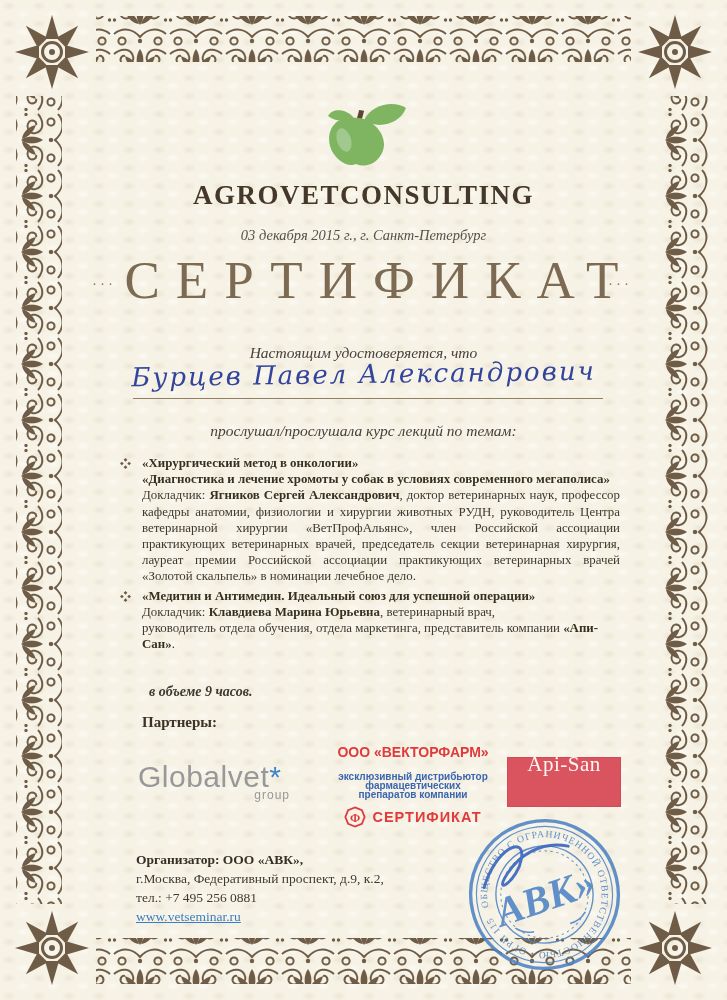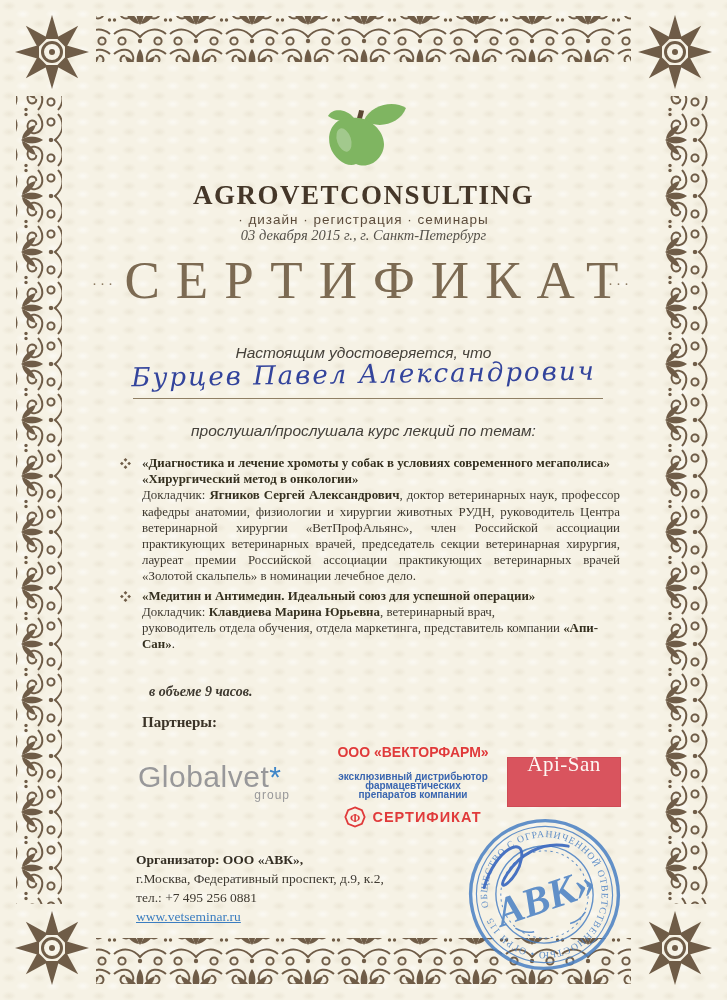--- a/index.html
+++ b/index.html
@@ -17,21 +17,21 @@
   .frame{position:absolute;left:0;top:0;}
   
   .logo-apple{left:318px;top:100px;}
   .brand{top:180px;font-size:27px;font-weight:bold;color:#453729;letter-spacing:1.5px;}
   .brand-tagline{top:212px;font-size:13.5px;font-family:"Liberation Sans",sans-serif;color:#5c4c3c;letter-spacing:1px;}
   .date-line{top:227px;font-size:14.5px;font-style:italic;color:#55514a;}
   .cert-title{top:250px;font-size:53px;color:#7c6a52;letter-spacing:16px;padding-left:16px;}
   .flourish{top:276px;font-size:15px;color:#8d7b63;letter-spacing:3px;}
   .flourish.fl-l{left:92px;width:auto;}
   .flourish.fl-r{left:608px;width:auto;}
-  .certify-line,.course-line{font-size:15.5px;font-style:italic;font-family:Liberation Sans, sans-serif;color:#45413a;}
+  .certify-line,.course-line{font-size:15.5px;font-style:italic;font-family:Liberation Serif, serif;color:#45413a;}
   .certify-line{top:344px;}
   .course-line{top:422px;}
   .recipient{top:359px;font-size:26px;font-style:italic;font-family:"DejaVu Serif",serif;color:#33449c;letter-spacing:2px;transform:rotate(-0.8deg);}
   .name-rule{left:133px;top:398px;width:470px;height:0;border-bottom:1.2px solid #8f7f64;}
   
   .topics{left:120px;top:455px;width:500px;font-size:12.9px;line-height:16.2px;color:#3f3a31;}
   .topic{position:relative;padding-left:22px;margin-bottom:3px;}
   .bullet{position:absolute;left:0;top:3px;width:11px;height:11px;}
   .t-title{font-weight:bold;color:#35301f;}
   .t-body{text-align:justify;}
@@ -112,41 +112,40 @@
   </svg>
 
   <svg class="abs logo-apple" width="92" height="68" viewBox="0 0 92 68">
     <path d="M40 10 L45 10 L43 28 L38 28 Z" fill="#5b4632" transform="rotate(8 41 18)"></path>
     <path d="M46 20 C54 4 76 0 88 8 C82 24 60 30 46 20 Z" fill="#7fb561"></path>
     <path d="M36 18 C28 8 14 8 10 16 C18 22 30 22 36 18 Z" fill="#7fb561"></path>
     <path d="M35 18 C18 16 8 30 12 46 C16 60 30 68 38 64 C52 70 66 58 66 44 C66 30 50 16 35 18 Z" fill="#7fb561"></path>
     <ellipse cx="26" cy="40" rx="7" ry="12" fill="rgba(255,255,255,0.28)" transform="rotate(-18 26 40)"></ellipse>
   </svg>
   <div class="abs ctr brand">AGROVETCONSULTING</div>
-  <div class="abs ctr brand-tagline">· дизайн · регистрация · семинары</div>
 
   <div class="abs ctr date-line">03 декабря 2015 г., г. Санкт-Петербург</div>
 
   <div class="abs ctr cert-title">СЕРТИФИКАТ</div>
   <div class="abs flourish fl-l">···</div>
   <div class="abs flourish fl-r">···</div>
 
   <div class="abs ctr certify-line">Настоящим удостоверяется, что</div>
   <div class="abs ctr recipient">Бурцев Павел Александрович</div>
   <div class="abs name-rule"></div>
   <div class="abs ctr course-line">прослушал/прослушала курс лекций по темам:</div>
 
   <div class="abs topics">
 
     <div class="topic">
       <svg class="bullet" viewBox="0 0 10 10">
           <path fill="#6f5c47" d="M5 0L6.7 1.7 5 3.4 3.3 1.7Z M8.3 3.3L10 5 8.3 6.7 6.6 5Z M5 6.6L6.7 8.3 5 10 3.3 8.3Z M1.7 3.3L3.4 5 1.7 6.7 0 5Z"></path>
         </svg>
+      <div class="t-title">«Хирургический метод в онкологии»</div>
       <div class="t-title">«Диагностика и лечение хромоты у собак в условиях современного мегаполиса»</div>
-      <div class="t-title">«Хирургический метод в онкологии»</div>
       <div class="t-body"><span>Докладчик: </span><b class="name">Ягников Сергей Александрович</b><span>, доктор ветеринарных наук, профессор кафедры анатомии, физиологии и хирургии животных РУДН, руководитель Центра ветеринарной хирургии «ВетПрофАльянс», член Российской ассоциации практикующих ветеринарных врачей, председатель секции ветеринарная хирургия, лауреат премии Российской ассоциации практикующих ветеринарных врачей «Золотой скальпель» в номинации лечебное дело.</span></div>
     </div>
 
     <div class="topic">
       <svg class="bullet" viewBox="0 0 10 10">
           <path fill="#6f5c47" d="M5 0L6.7 1.7 5 3.4 3.3 1.7Z M8.3 3.3L10 5 8.3 6.7 6.6 5Z M5 6.6L6.7 8.3 5 10 3.3 8.3Z M1.7 3.3L3.4 5 1.7 6.7 0 5Z"></path>
         </svg>
       <div class="t-title">«Медитин и Антимедин. Идеальный союз для успешной операции»</div>
       <div><span>Докладчик: </span><b class="name">Клавдиева Марина Юрьевна</b><span>, ветеринарный врач,</span></div>
       <div><span>руководитель отдела обучения, отдела маркетинга, представитель компании </span><b class="name">«Апи-Сан»</b><span>.</span></div>

